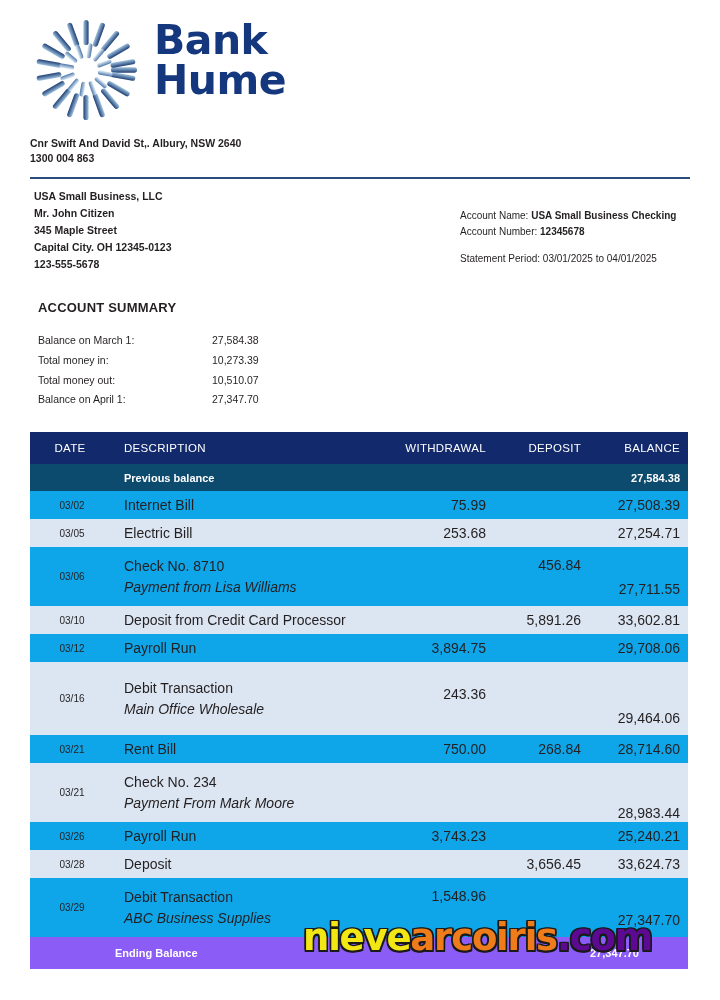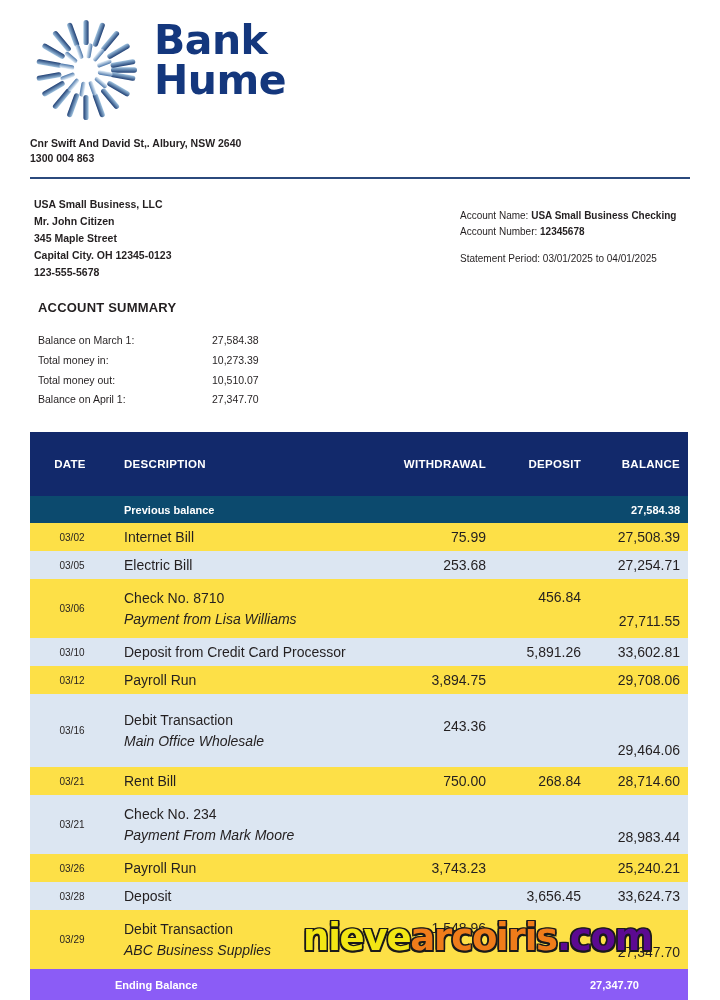--- a/index.html
+++ b/index.html
@@ -45,21 +45,21 @@
     font-weight: 600;
   }
   .rule {
     position: absolute;
     left: 30px; top: 177px;
     width: 660px; height: 2px;
     background: #2b4a7d;
   }
 
   
-  .addr-block { position: absolute; left: 34px; top: 196px; }
+  .addr-block { position: absolute; left: 34px; top: 188px; }
   .addr-line {
     font-size: 10.5px;
     font-weight: bold;
     line-height: 1.62;
     color: #231f20;
   }
   .acct-block { position: absolute; left: 460px; top: 208px; width: 245px; }
   .acct-line {
     font-size: 10px;
     line-height: 1.62;
@@ -99,45 +99,45 @@
   .txn col.c-date  { width: 84px; }
   .txn col.c-desc  { width: 272px; }
   .txn col.c-with  { width: 108px; }
   .txn col.c-dep   { width: 95px; }
   .txn col.c-bal   { width: 99px; }
 
   .txn thead th {
     background: #12296b;
     color: #ffffff;
     font-size: 11.5px;
-    font-weight: bold;
+    font-weight: normal;
     letter-spacing: 0.3px;
     height: 32px;
     vertical-align: middle;
-    padding: 16px 8px;
+    padding: 0 8px;
     text-align: right;
   }
   .txn thead th.h-date { text-align: center; padding-left: 4px; }
   .txn thead th.h-desc { text-align: left; padding-left: 10px; }
 
   .txn tbody td {
     font-size: 14px;
     color: #231f20;
     padding: 0 8px;
     vertical-align: middle;
     text-align: right;
   }
   .txn tbody td.d-date { text-align: center; font-size: 10px; }
   .txn tbody td.d-desc { text-align: left; padding-left: 10px; }
 
   .row-single td { height: 28px; }
   .row-double td { height: 49px; }
 
   tr.alt td { background: #dce6f2; }
-  tr.plain td { background: #fde047; }
+  tr.plain td { background: #0ea5e9; }
 
   .desc-main { display: block; line-height: 1.35; }
   .desc-sub  { display: block; font-style: italic; line-height: 1.35; margin-top: 2px; }
 
   tr.prev-bal td {
     background: #0c4a6e;
     color: #ffffff;
     font-weight: bold;
     font-size: 11px;
     height: 27px;
@@ -442,21 +442,21 @@
           <td>28,714.60</td>
         </tr>
         <tr class="row-double alt">
           <td class="d-date">03/21</td>
           <td class="d-desc">
             <span class="desc-main">Check No. 234</span>
             <span class="desc-sub">Payment From Mark Moore</span>
           </td>
           <td style="vertical-align: top; padding-top: 10px;"></td>
           <td style="vertical-align: top; padding-top: 10px;"></td>
-          <td style="vertical-align: bottom; padding-bottom: 9px;">28,983.44</td>
+          <td style="vertical-align: bottom; padding-bottom: 1px;">28,983.44</td>
         </tr>
         <tr class="row-single plain">
           <td class="d-date">03/26</td>
           <td class="d-desc">
             <span class="desc-main">Payroll Run</span>
           </td>
           <td>3,743.23</td>
           <td></td>
           <td>25,240.21</td>
         </tr>

